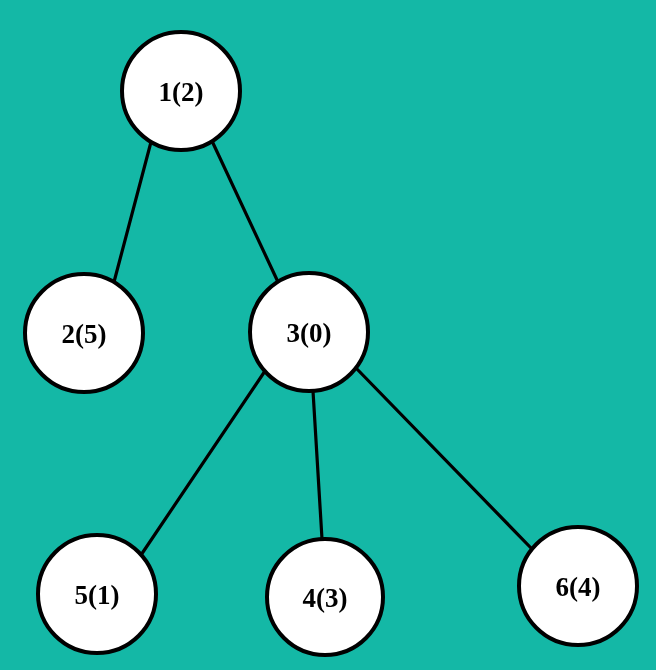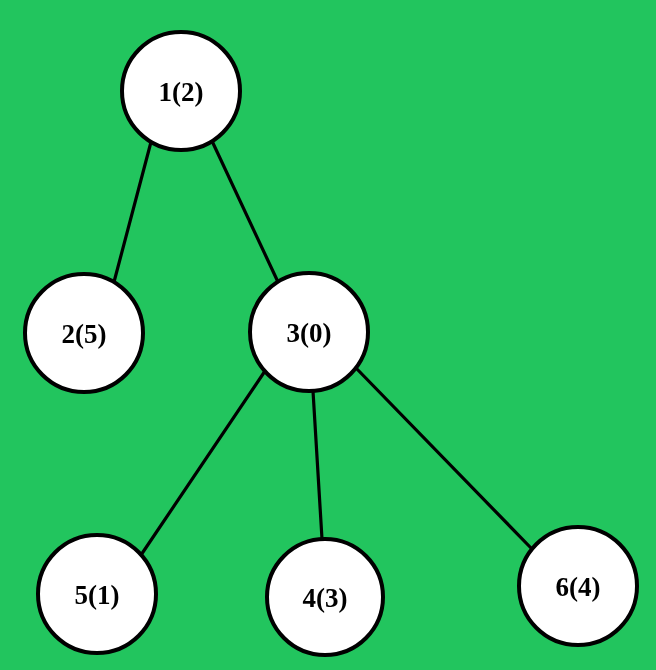--- a/index.html
+++ b/index.html
@@ -8,21 +8,21 @@
     padding: 0;
     background: #ffffff;
   }
   body {
     font-family: "Liberation Serif", "DejaVu Serif", serif;
   }
   #canvas-wrap {
     position: relative;
     width: 656px;
     height: 670px;
-    background: #22c55e;
+    background: #14b8a6;
     overflow: hidden;
   }
   #tree-svg {
     position: absolute;
     left: 0;
     top: 0;
     width: 656px;
     height: 670px;
     display: block;
   }

